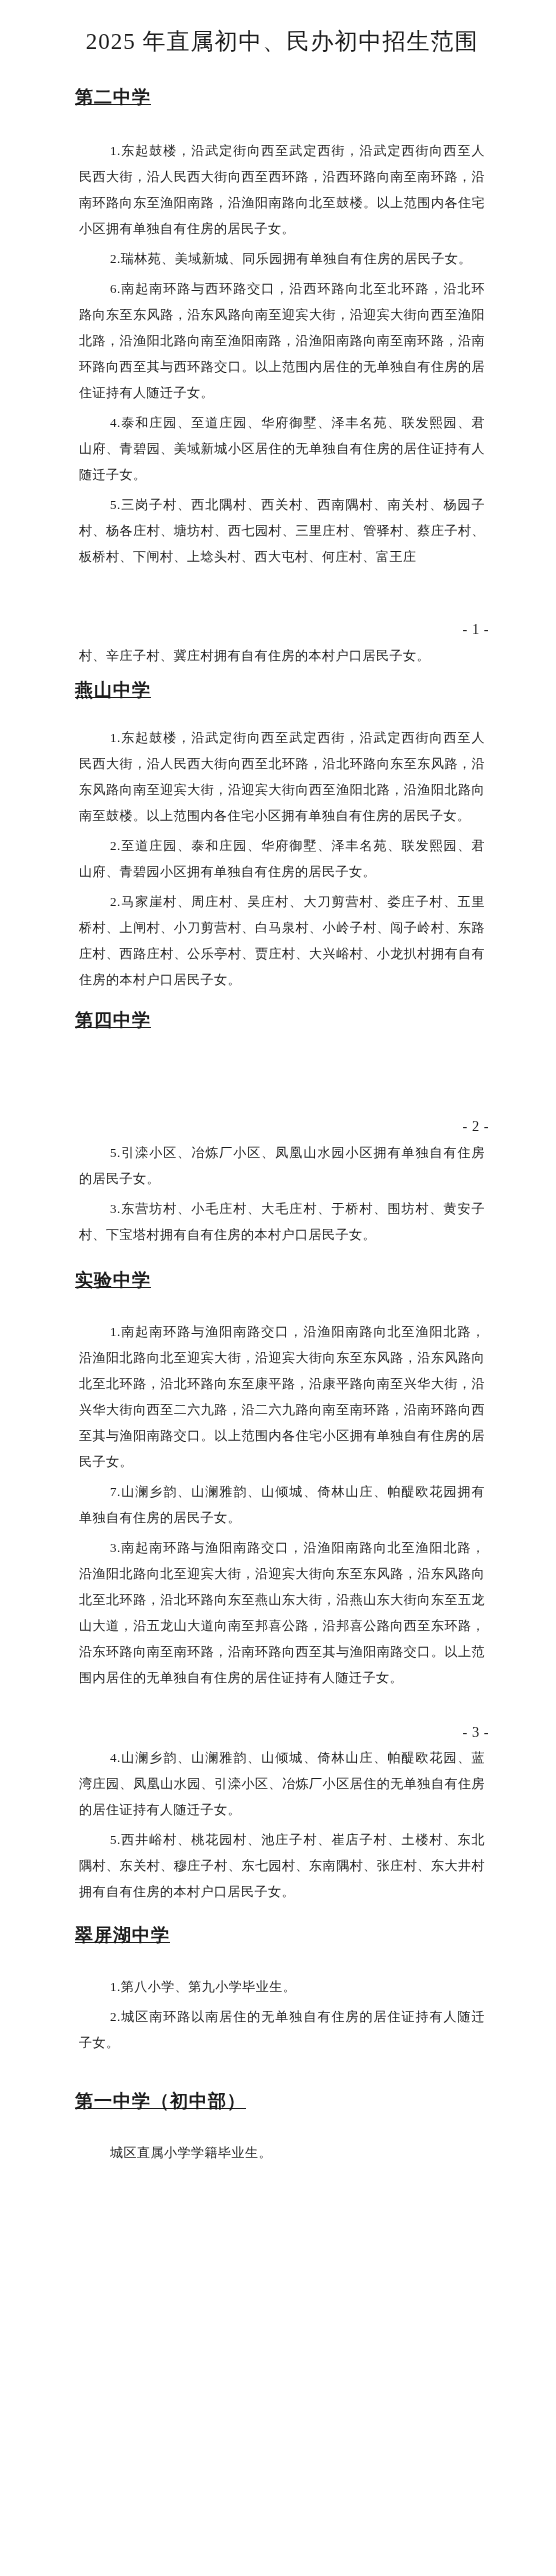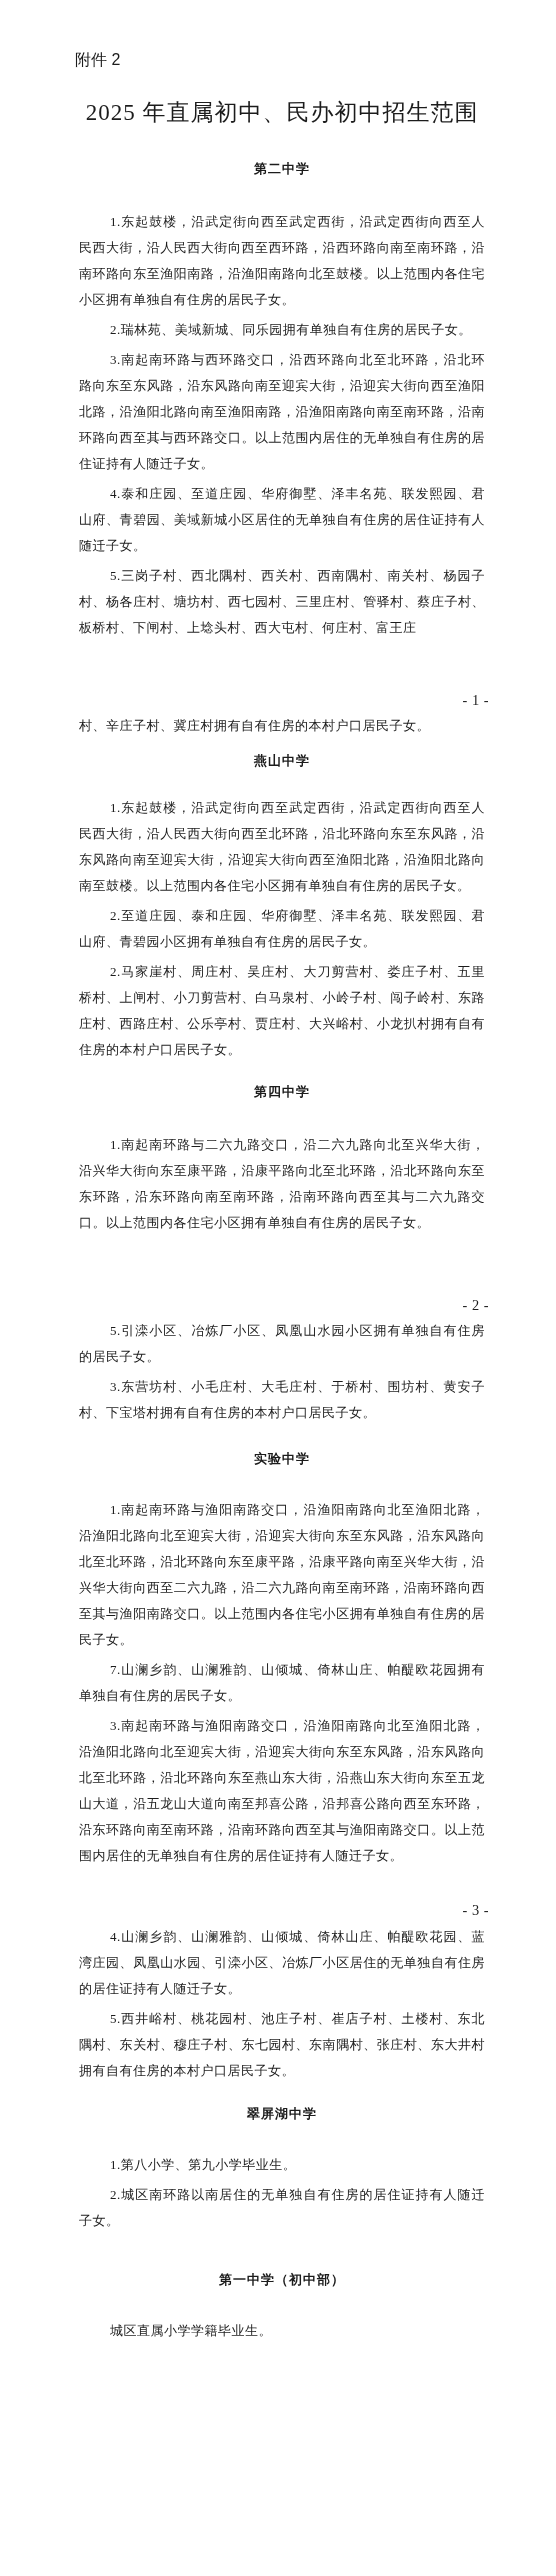--- a/index.html
+++ b/index.html
@@ -22,26 +22,27 @@
   }
   .title {
     margin-top: 27px;
     text-align: center;
     font-size: 23px;
     line-height: 30px;
     font-weight: normal;
     letter-spacing: 1px;
   }
   .sec-h {
-    text-align: center;
-    font-size: 13px;
+    text-align: left;
+    font-size: 18px;
     line-height: 23px;
     font-weight: bold;
     letter-spacing: 1px;
     font-family: "Liberation Sans", "DejaVu Sans", sans-serif;
+    text-decoration: underline;
   }
   .h0 { margin: 29px 0 29px; }
   .h1 { margin: 10.3px 0 23px; }
   .h2 { margin: 16.5px 0 29px; }
   .h3 { margin: 21px 0 27px; }
   .h4 { margin: 18.5px 0 27px; }
   .h5 { margin: 34px 0 27px; }
   p.body-p {
     margin: 4px;
     font-size: 13px;
@@ -59,42 +60,40 @@
   }
   .pb1 { padding-top: 47px; }
   .pb2 { padding-top: 57px; }
   .pb3 { padding-top: 29px; }
 </style>
 </head>
 <body>
 
 <div class="doc">
 
-  <div class="attachment">附件 2</div>
 
   <div class="title">2025 年直属初中、民办初中招生范围</div>
 
   <div class="sec-h h0">第二中学</div>
   <p class="body-p">1.东起鼓楼，沿武定街向西至武定西街，沿武定西街向西至人民西大街，沿人民西大街向西至西环路，沿西环路向南至南环路，沿南环路向东至渔阳南路，沿渔阳南路向北至鼓楼。以上范围内各住宅小区拥有单独自有住房的居民子女。</p>
   <p class="body-p">2.瑞林苑、美域新城、同乐园拥有单独自有住房的居民子女。</p>
-  <p class="body-p">3.南起南环路与西环路交口，沿西环路向北至北环路，沿北环路向东至东风路，沿东风路向南至迎宾大街，沿迎宾大街向西至渔阳北路，沿渔阳北路向南至渔阳南路，沿渔阳南路向南至南环路，沿南环路向西至其与西环路交口。以上范围内居住的无单独自有住房的居住证持有人随迁子女。</p>
+  <p class="body-p">6.南起南环路与西环路交口，沿西环路向北至北环路，沿北环路向东至东风路，沿东风路向南至迎宾大街，沿迎宾大街向西至渔阳北路，沿渔阳北路向南至渔阳南路，沿渔阳南路向南至南环路，沿南环路向西至其与西环路交口。以上范围内居住的无单独自有住房的居住证持有人随迁子女。</p>
   <p class="body-p">4.泰和庄园、至道庄园、华府御墅、泽丰名苑、联发熙园、君山府、青碧园、美域新城小区居住的无单独自有住房的居住证持有人随迁子女。</p>
   <p class="body-p">5.三岗子村、西北隅村、西关村、西南隅村、南关村、杨园子村、杨各庄村、塘坊村、西七园村、三里庄村、管驿村、蔡庄子村、板桥村、下闸村、上埝头村、西大屯村、何庄村、富王庄</p>
 
   <div class="pagebreak pb1">- 1 -</div>
 
   <p class="body-p cont">村、辛庄子村、冀庄村拥有自有住房的本村户口居民子女。</p>
 
   <div class="sec-h h1">燕山中学</div>
   <p class="body-p">1.东起鼓楼，沿武定街向西至武定西街，沿武定西街向西至人民西大街，沿人民西大街向西至北环路，沿北环路向东至东风路，沿东风路向南至迎宾大街，沿迎宾大街向西至渔阳北路，沿渔阳北路向南至鼓楼。以上范围内各住宅小区拥有单独自有住房的居民子女。</p>
   <p class="body-p">2.至道庄园、泰和庄园、华府御墅、泽丰名苑、联发熙园、君山府、青碧园小区拥有单独自有住房的居民子女。</p>
   <p class="body-p">2.马家崖村、周庄村、吴庄村、大刀剪营村、娄庄子村、五里桥村、上闸村、小刀剪营村、白马泉村、小岭子村、闯子岭村、东路庄村、西路庄村、公乐亭村、贾庄村、大兴峪村、小龙扒村拥有自有住房的本村户口居民子女。</p>
 
   <div class="sec-h h2">第四中学</div>
-  <p class="body-p">1.南起南环路与二六九路交口，沿二六九路向北至兴华大街，沿兴华大街向东至康平路，沿康平路向北至北环路，沿北环路向东至东环路，沿东环路向南至南环路，沿南环路向西至其与二六九路交口。以上范围内各住宅小区拥有单独自有住房的居民子女。</p>
 
   <div class="pagebreak pb2">- 2 -</div>
 
   <p class="body-p">5.引滦小区、冶炼厂小区、凤凰山水园小区拥有单独自有住房的居民子女。</p>
   <p class="body-p">3.东营坊村、小毛庄村、大毛庄村、于桥村、围坊村、黄安子村、下宝塔村拥有自有住房的本村户口居民子女。</p>
 
   <div class="sec-h h3">实验中学</div>
   <p class="body-p">1.南起南环路与渔阳南路交口，沿渔阳南路向北至渔阳北路，沿渔阳北路向北至迎宾大街，沿迎宾大街向东至东风路，沿东风路向北至北环路，沿北环路向东至康平路，沿康平路向南至兴华大街，沿兴华大街向西至二六九路，沿二六九路向南至南环路，沿南环路向西至其与渔阳南路交口。以上范围内各住宅小区拥有单独自有住房的居民子女。</p>
   <p class="body-p">7.山澜乡韵、山澜雅韵、山倾城、倚林山庄、帕醍欧花园拥有单独自有住房的居民子女。</p>
   <p class="body-p">3.南起南环路与渔阳南路交口，沿渔阳南路向北至渔阳北路，沿渔阳北路向北至迎宾大街，沿迎宾大街向东至东风路，沿东风路向北至北环路，沿北环路向东至燕山东大街，沿燕山东大街向东至五龙山大道，沿五龙山大道向南至邦喜公路，沿邦喜公路向西至东环路，沿东环路向南至南环路，沿南环路向西至其与渔阳南路交口。以上范围内居住的无单独自有住房的居住证持有人随迁子女。</p>

